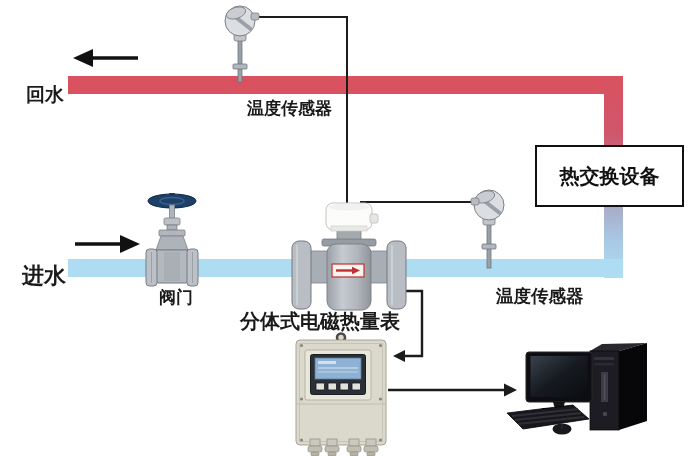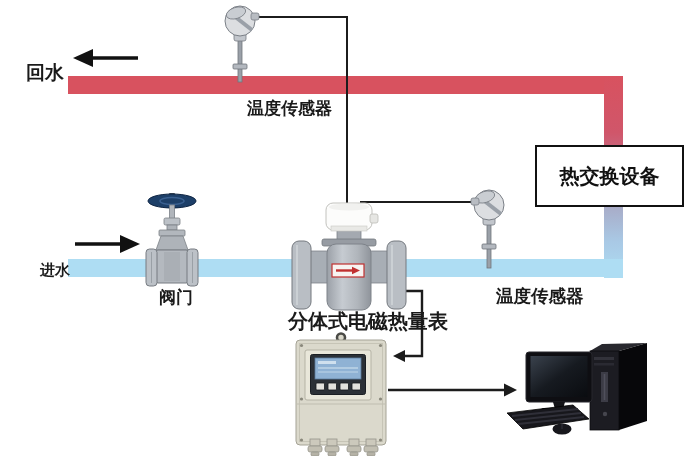--- a/index.html
+++ b/index.html
@@ -2,26 +2,26 @@
 <html><head>
 <meta charset="utf-8">
 <style>
   html,body{margin:0;padding:0;background:#ffffff;}
   .canvas{
     position:relative;width:700px;height:456px;background:#ffffff;
     font-family:"Liberation Sans","DejaVu Sans",sans-serif;overflow:hidden;
   }
   .canvas svg{position:absolute;left:0;top:0;}
   .lbl{position:absolute;color:#1a1a1a;font-weight:bold;white-space:nowrap;}
-  .lbl-return{left:26px;top:60px;font-size:19px;}
-  .lbl-inlet{left:40px;top:261px;font-size:15px;}
+  .lbl-return{left:26px;top:82px;font-size:19px;}
+  .lbl-inlet{left:22px;top:261px;font-size:22px;}
   .lbl-temp-top{left:247px;top:97px;font-size:17px;}
   .lbl-temp-bottom{left:496px;top:284px;font-size:17.5px;}
   .lbl-valve{left:159px;top:286px;font-size:17px;font-family:Liberation Mono, monospace;}
-  .lbl-meter{left:240px;top:308px;font-size:20px;margin-left:48px;}
+  .lbl-meter{left:240px;top:308px;font-size:20px;}
   .lbl-rs485{left:391px;top:397px;font-size:17px;font-weight:bold;}
   .he-box{
     position:absolute;left:535px;top:145px;width:145px;height:58px;
     border:2px solid #111;background:#ffffff;
     display:flex;align-items:center;justify-content:center;
     font-size:20px;font-weight:bold;color:#111;
   }
 </style>
 </head>
 <body>

